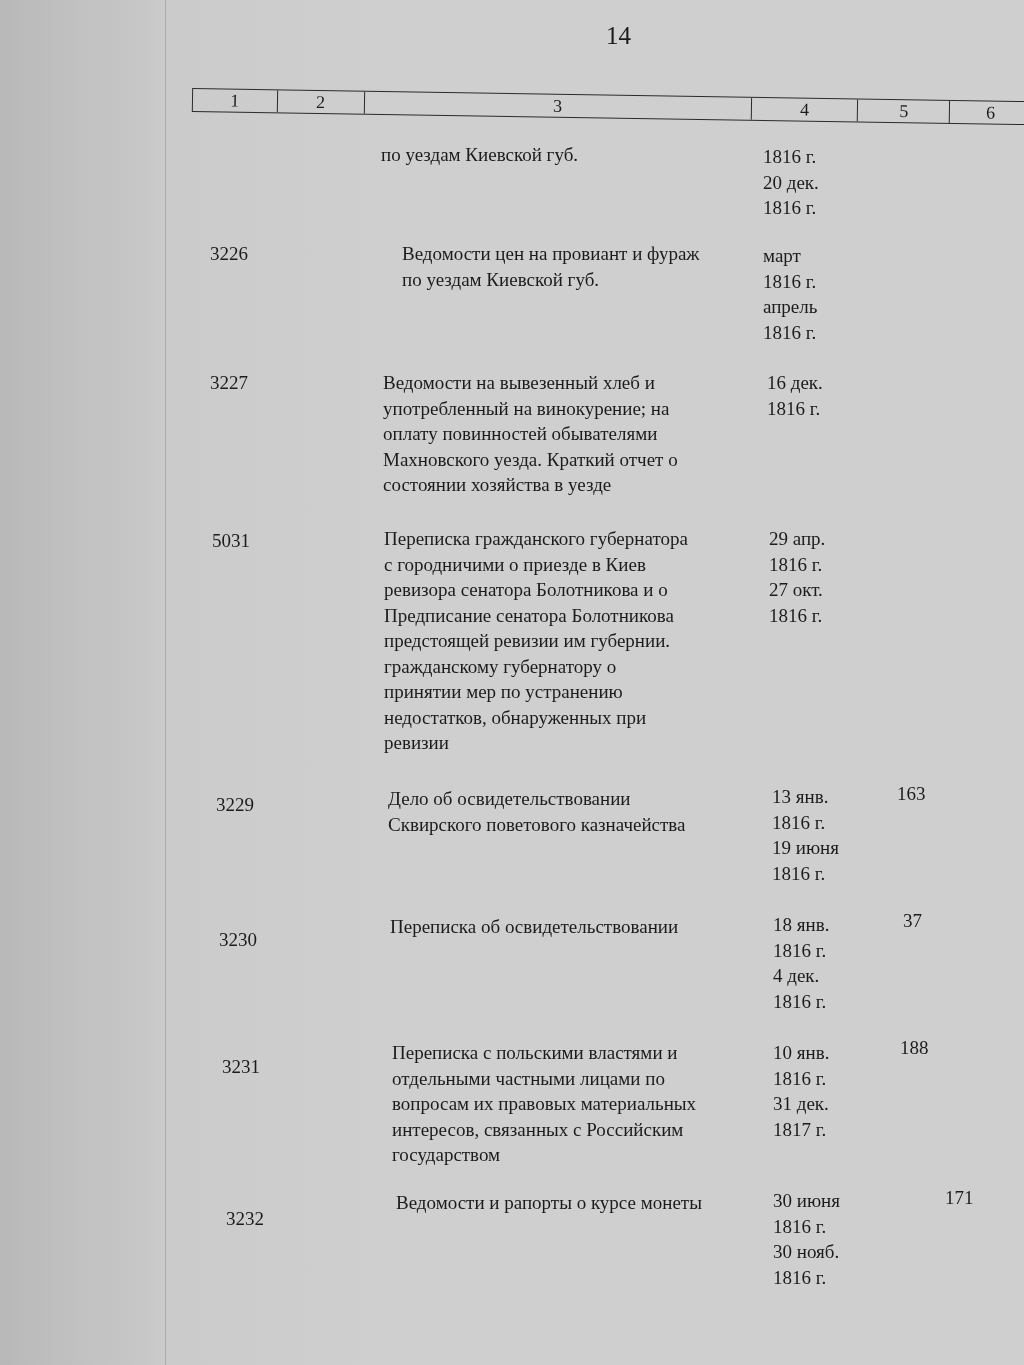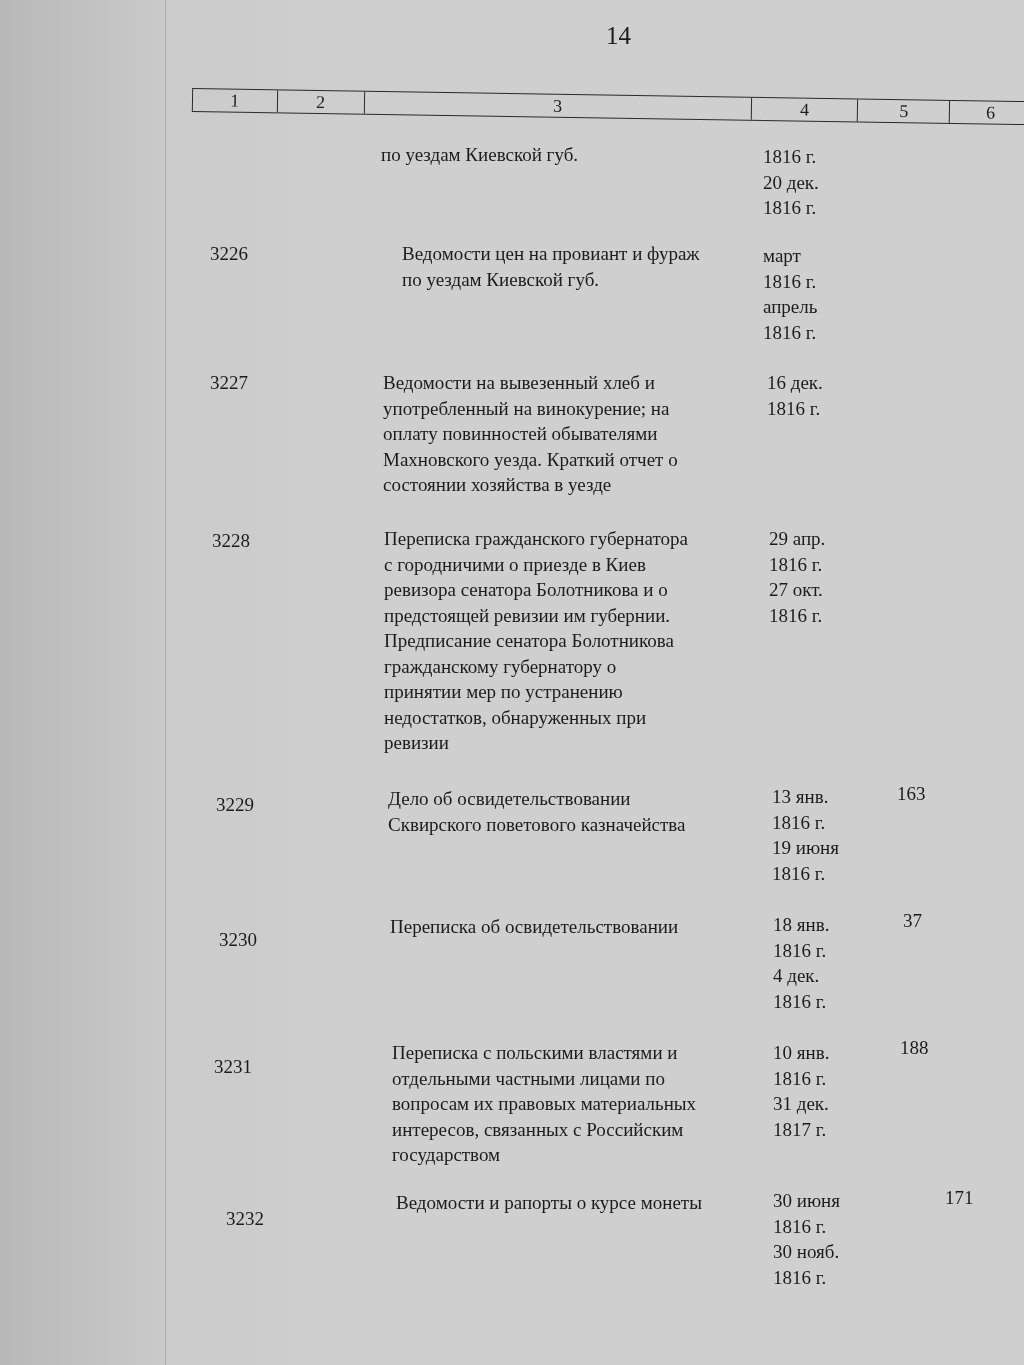--- a/index.html
+++ b/index.html
@@ -94,27 +94,27 @@
       <div>Махновского уезда. Краткий отчет о</div>
       <div>состоянии хозяйства в уезде</div>
     </div>
     <div class="dates" style="left:767px;top:370px">
       <div>16 дек.</div>
       <div>1816 г.</div>
     </div>
   </div>
 
   <div class="entry">
-    <div class="num" style="left:212px;top:530px">3228</div>
+    <div class="num" style="left:212px;top:530px">5031</div>
     <div class="desc" style="left:384px;top:526px">
       <div>Переписка гражданского губернатора</div>
       <div>с городничими о приезде в Киев</div>
       <div>ревизора сенатора Болотникова и о</div>
+      <div>Предписание сенатора Болотникова</div>
       <div>предстоящей ревизии им губернии.</div>
-      <div>Предписание сенатора Болотникова</div>
       <div>гражданскому губернатору о</div>
       <div>принятии мер по устранению</div>
       <div>недостатков, обнаруженных при</div>
       <div>ревизии</div>
     </div>
     <div class="dates" style="left:769px;top:526px">
       <div>29 апр.</div>
       <div>1816 г.</div>
       <div>27 окт.</div>
       <div>1816 г.</div>
@@ -144,21 +144,21 @@
     <div class="dates" style="left:773px;top:912px">
       <div>18 янв.</div>
       <div>1816 г.</div>
       <div>4 дек.</div>
       <div>1816 г.</div>
     </div>
     <div class="sheets" style="left:903px;top:910px">37</div>
   </div>
 
   <div class="entry">
-    <div class="num" style="left:214px;top:1056px">3231</div>
+    <div class="num" style="left:222px;top:1056px">3231</div>
     <div class="desc" style="left:392px;top:1040px">
       <div>Переписка с польскими властями и</div>
       <div>отдельными частными лицами по</div>
       <div>вопросам их правовых материальных</div>
       <div>интересов, связанных с Российским</div>
       <div>государством</div>
     </div>
     <div class="dates" style="left:773px;top:1040px">
       <div>10 янв.</div>
       <div>1816 г.</div>

